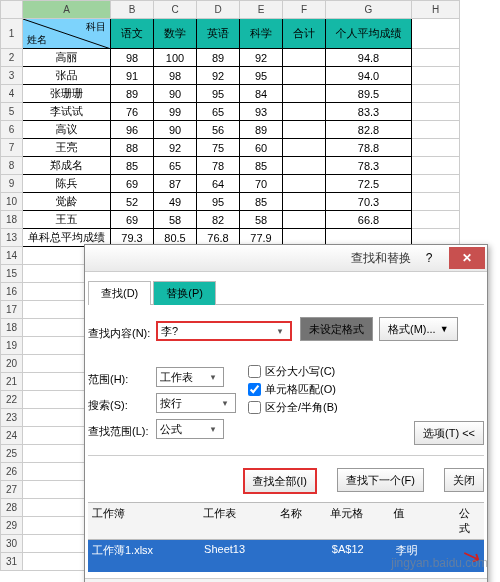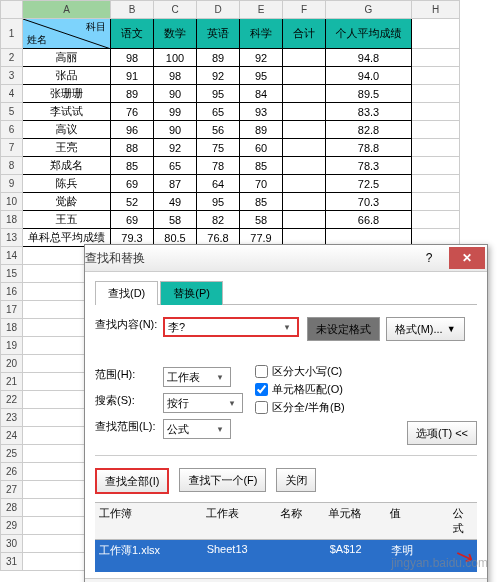--- a/index.html
+++ b/index.html
@@ -13,39 +13,39 @@
 .diag svg{position:absolute;top:0;left:0}
 .diag .t1{position:absolute;right:4px;top:1px;font-size:10px}
 .diag .t2{position:absolute;left:4px;bottom:1px;font-size:10px}
 .data td{border:1px solid #000}
 .data td.noborder{border:1px solid #ccc!important}
 .selA{background:#d3e0ed!important;position:relative}
 .selA::after{content:"";position:absolute;inset:-1px;border:2px solid #107c10;pointer-events:none}
 .colsel{background:#9fd39f!important;color:#222}
 .dialog{position:absolute;left:84px;top:244px;width:402px;background:#fff;border:1px solid #8a8a8a;box-shadow:2px 2px 6px rgba(0,0,0,.3)}
 .titlebar{height:26px;background:linear-gradient(#fff,#eaeaea);display:flex;align-items:center;border-bottom:1px solid #ccc}
-.ttext{flex:1;text-align:left;font-size:12px;color:#333}
+.ttext{flex:1;text-align:right;font-size:12px;color:#333}
 .tbtn{width:36px;height:22px;display:flex;align-items:center;justify-content:center;margin-right:2px;font-size:12px}
 .tclose{background:#c8504f;color:#fff;font-weight:bold}
-.dlgbody{padding:8px 10px 6px}
+.dlgbody{padding:8px 3px 6px}
 .tabs{display:flex;border-bottom:1px solid #bbb;margin-bottom:12px}
 .tab{padding:4px 12px;border:1px solid #bbb;border-bottom:none;background:#fff;font-size:11px;margin-right:2px;position:relative;top:1px}
 .tab.active{background:#fff}
 .tab:not(.active){background:#14b8a6}
-.row{display:flex;align-items:flex-start;margin:6px 0}
+.row{display:flex;align-items:flex-end;margin:6px 0}
 .lbl{width:68px;font-size:11px}
 .combo{height:20px;border:1px solid #999;background:#fff;display:flex;align-items:center;padding:0 3px;box-sizing:border-box}
 .combo .arr{margin-left:auto;width:14px;text-align:center;color:#555;font-size:9px}
 .redbox{border:2px solid #e03030!important}
 .btn{height:22px;border:1px solid #999;background:linear-gradient(#fff,#e8e8e8);padding:0 8px;display:inline-flex;align-items:center;font-size:11px;cursor:pointer}
 .btn .dd{margin-left:4px;font-size:9px}
 .cb{display:flex;font-size:11px;margin:3px 0}
 .cb input{margin:0 4px 0 0}
 .hr{border-top:1px solid #ccc;margin:10px 0}
-.actions{display:flex;justify-content:flex-start;gap:10px;padding:2px 0}
+.actions{display:flex;justify-content:flex-end;gap:20px;padding:2px 0}
 .reshdr{display:flex;border-top:1px solid #bbb;border-bottom:1px solid #bbb;background:#f4f4f4;font-size:11px;padding:3px 0}
 .reshdr span{padding:0 4px}
 .resrow{display:flex;background:#2a6fc9;color:#fff;font-size:11px;padding:3px 0}
 .resrow span{padding:0 4px}
 .c1{width:108px}.c2{width:72px}.c3{width:44px}.c4{width:58px}.c5{width:60px}
 .status{background:#f4f4f4;border-top:1px solid #ccc;padding:3px 6px;font-size:11px;color:#555;display:flex;justify-content:space-between;align-items:center}
 .redarrow{color:#d02020;font-size:22px;transform:rotate(-20deg);display:inline-block}
 .wm{position:absolute;right:12px;bottom:12px;color:#888;font-size:12px;opacity:.6}
 </style>
 </head>

